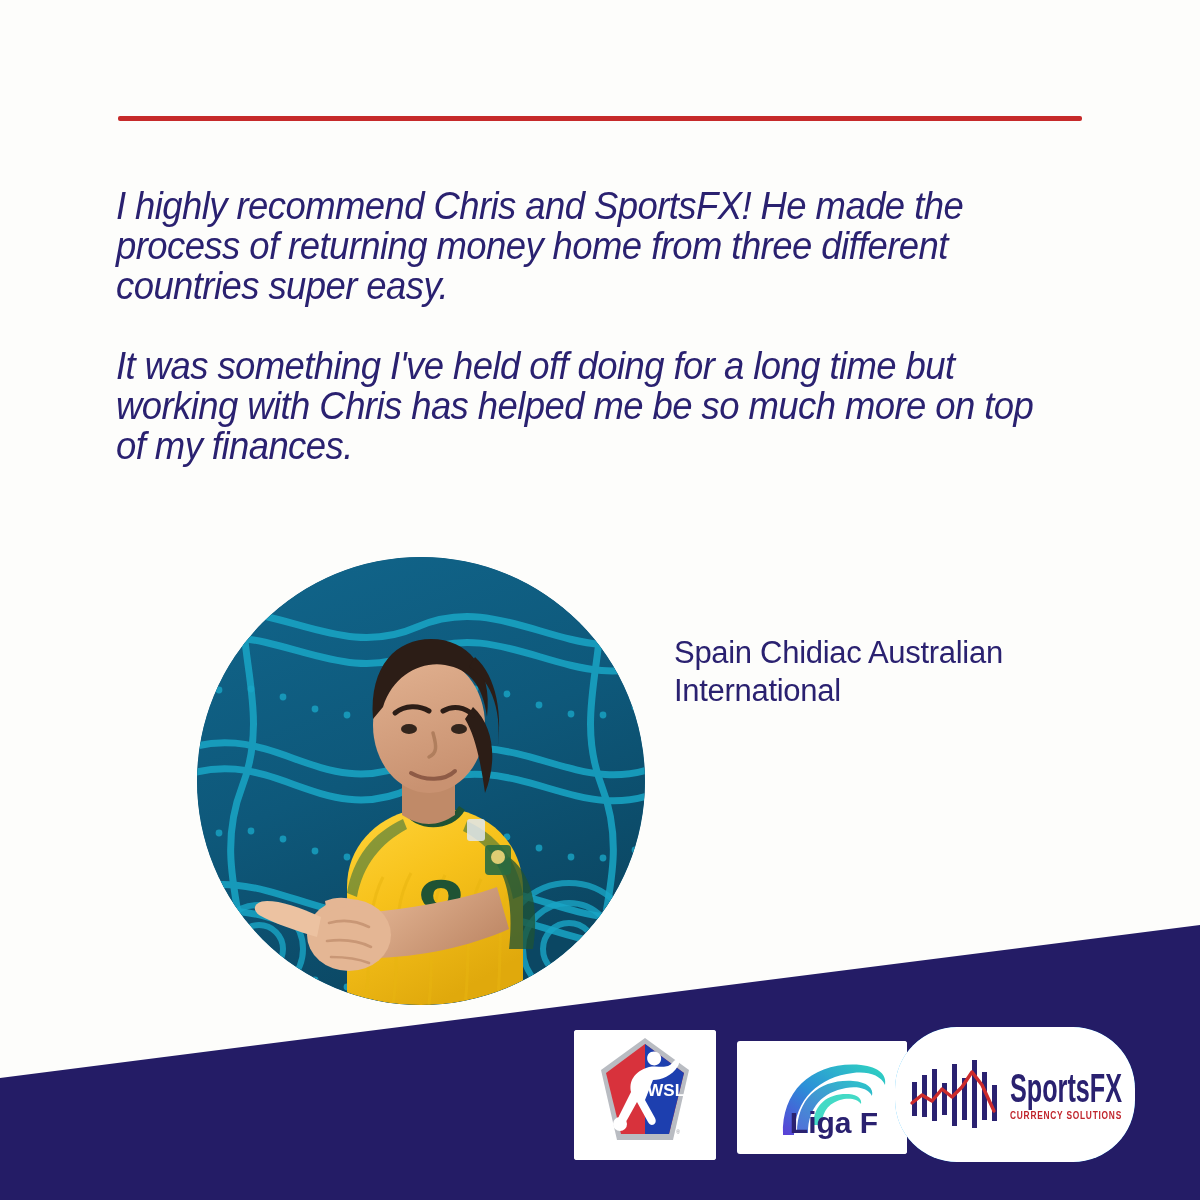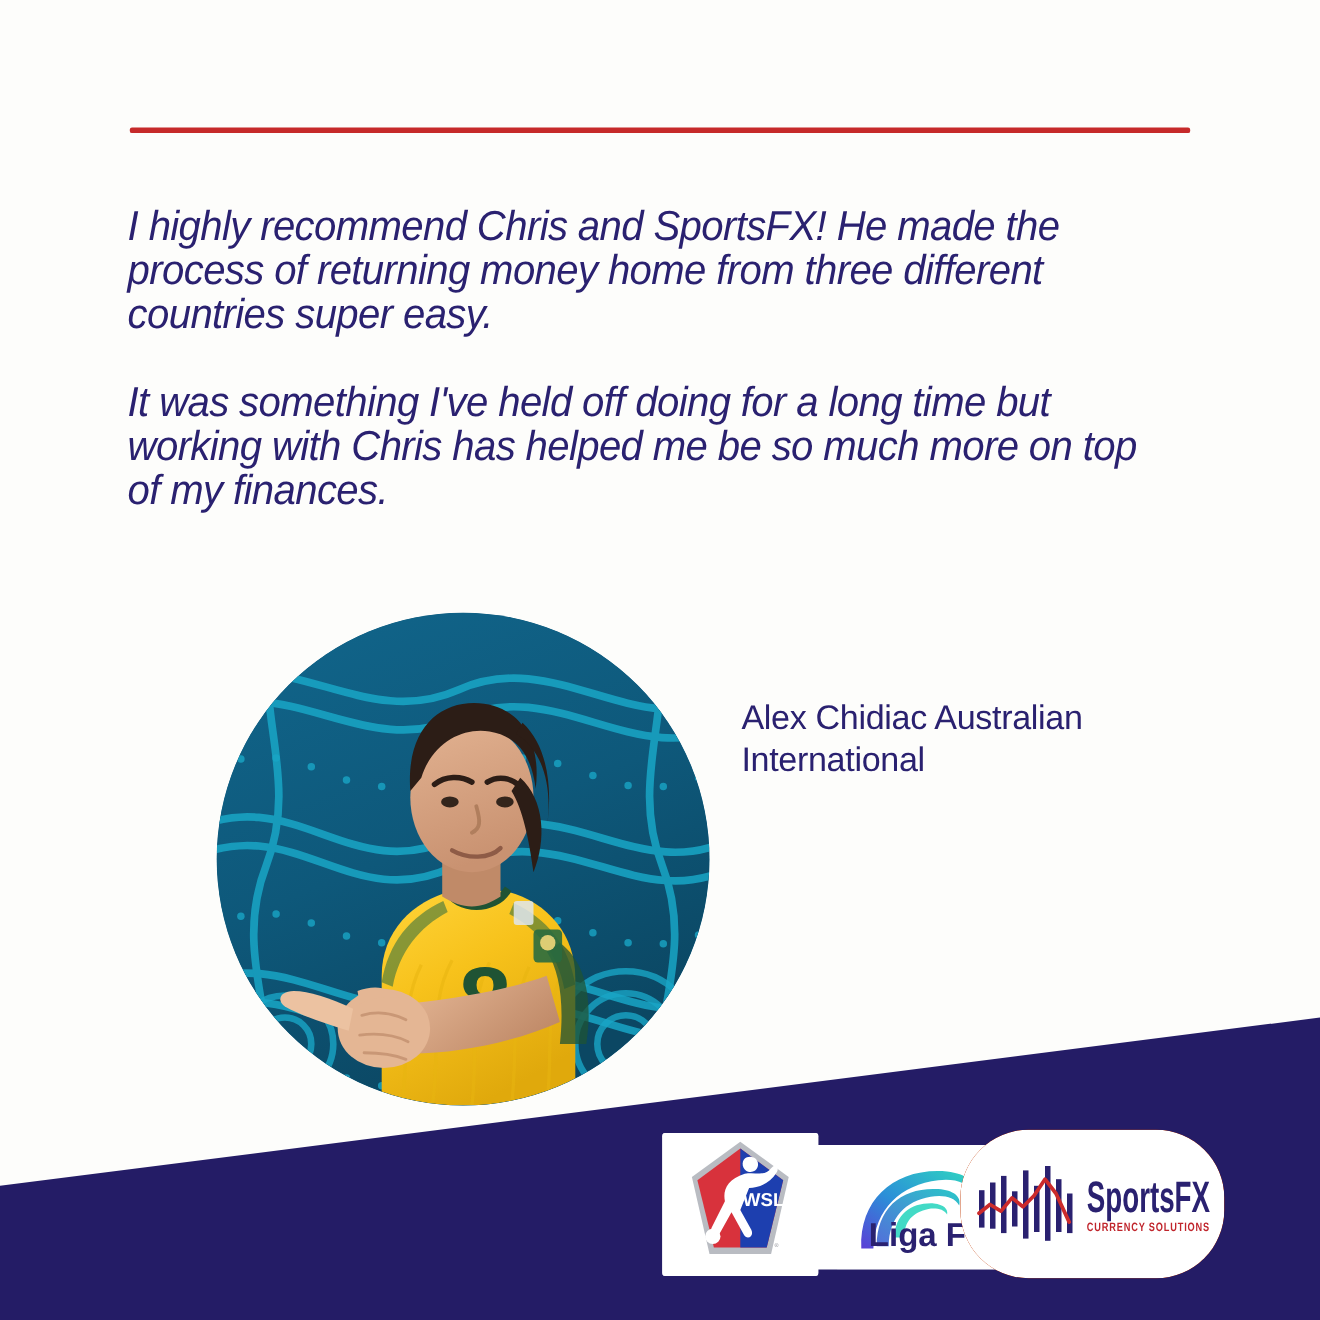--- a/index.html
+++ b/index.html
@@ -55,29 +55,29 @@
   }
   .attrib p{margin:0;}
   .attrib p.gap{margin-top:38px;}
 
   
   .logos{position:absolute;left:0;top:0;width:1200px;height:1200px;pointer-events:none;}
   .logo-card{position:absolute;pointer-events:auto;}
 
   .nwsl-card{
     left:574px;top:1030px;width:142px;height:130px;
-    background:#ffffff;border-radius:3px;overflow:hidden;margin-left:28px;
+    background:#ffffff;border-radius:3px;overflow:hidden;
   }
   .ligaf-card{
     left:737px;top:1041px;width:146px;height:113px;
     background:#ffffff;border-radius:3px;overflow:hidden;padding-left:24px;
   }
   .sportsfx-card{
-    left:873px;top:1027px;width:240px;height:135px;
-    background:#c2410c;border-radius:62px;overflow:hidden;
+    left:895px;top:1027px;width:240px;height:135px;
+    background:#7dd3fc;border-radius:62px;overflow:hidden;
   }
   .logo-card svg{display:block;width:100%;height:100%;}
 </style>
 </head>
 <body>
 
 <div class="canvas">
 
   <div class="rule"></div>
 
@@ -249,21 +249,21 @@
           <path d="M130,384 C146,382 162,384 174,390"></path>
           <path d="M134,400 C148,400 162,402 172,406"></path>
         </g>
 
         <path d="M128,344 C142,338 158,340 166,350 C154,348 140,350 130,356 Z" fill="#e4b694"></path>
       </g>
     </svg>
   </div>
 
   <div class="attrib">
-    <p>Alex Chidiac Australian International</p>
+    <p>Spain Chidiac Australian International</p>
   </div>
 
   <div class="logos">
 
     <div class="logo-card nwsl-card">
       <svg viewBox="0 0 142 130">
         <rect width="142" height="130" fill="#ffffff"></rect>
         <g transform="translate(71,64)">
 
           <path d="M0,-56 L44,-24 L28,46 L-28,46 L-44,-24 Z" fill="#b9bcc2"></path>

